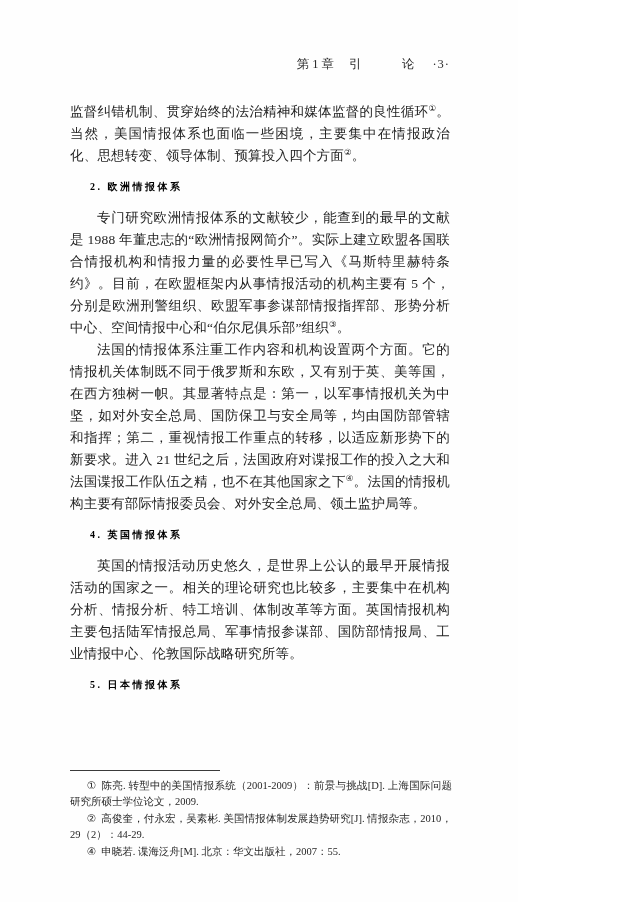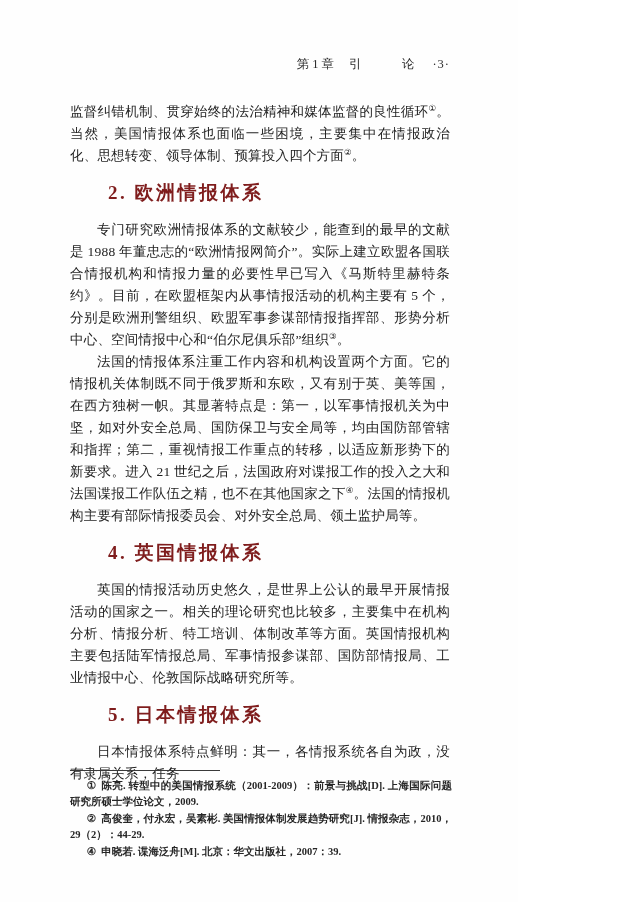--- a/index.html
+++ b/index.html
@@ -30,26 +30,26 @@
   .par {
     font-size: 13.5px;
     line-height: 22px;
     text-align: justify;
     text-indent: 2em;
     letter-spacing: 0.2px;
   }
   .par.no-indent { text-indent: 0; }
 
   .sec-heading {
-    font-size: 19px;
+    font-size: 10px;
     font-weight: bold;
     text-indent: 2em;
     letter-spacing: 2.5px;
     margin: 13px 0 13px 0;
-    color: #7f1d1d;
+    color: #000000;
   }
 
   sup { font-size: 8.5px; vertical-align: super; line-height: 0; }
 
   .footnotes {
     position: absolute;
     left: 70px;
     right: 66px;
     bottom: 42px;
     font-size: 10.5px;
@@ -58,21 +58,20 @@
   }
   .fn-rule {
     width: 150px;
     height: 1px;
     background: #3a3a3a;
     margin-bottom: 7px;
   }
   .fn {
     text-indent: 1.6em;
     text-align: justify;
-    font-weight: bold;
   }
   .fn .fn-marker { margin-right: 5px; }
 </style>
 </head>
 <body>
 
 <div class="page">
   <div class="page-inner">
 
     <div class="running-header">
@@ -85,30 +84,29 @@
 
     <h3 class="sec-heading">2. 欧洲情报体系</h3>
     <p class="par sup-marks">专门研究欧洲情报体系的文献较少，能查到的最早的文献是 1988 年董忠志的“欧洲情报网简介”。实际上建立欧盟各国联合情报机构和情报力量的必要性早已写入《马斯特里赫特条约》。目前，在欧盟框架内从事情报活动的机构主要有 5 个，分别是欧洲刑警组织、欧盟军事参谋部情报指挥部、形势分析中心、空间情报中心和“伯尔尼俱乐部”组织<sup>③</sup>。</p>
 
     <p class="par sup-marks">法国的情报体系注重工作内容和机构设置两个方面。它的情报机关体制既不同于俄罗斯和东欧，又有别于英、美等国，在西方独树一帜。其显著特点是：第一，以军事情报机关为中坚，如对外安全总局、国防保卫与安全局等，均由国防部管辖和指挥；第二，重视情报工作重点的转移，以适应新形势下的新要求。进入 21 世纪之后，法国政府对谍报工作的投入之大和法国谍报工作队伍之精，也不在其他国家之下<sup>④</sup>。法国的情报机构主要有部际情报委员会、对外安全总局、领土监护局等。</p>
 
     <h3 class="sec-heading">4. 英国情报体系</h3>
     <p class="par sup-marks">英国的情报活动历史悠久，是世界上公认的最早开展情报活动的国家之一。相关的理论研究也比较多，主要集中在机构分析、情报分析、特工培训、体制改革等方面。英国情报机构主要包括陆军情报总局、军事情报参谋部、国防部情报局、工业情报中心、伦敦国际战略研究所等。</p>
 
     <h3 class="sec-heading">5. 日本情报体系</h3>
-    <p class="par sup-marks">日本情报体系特点鲜明：其一，各情报系统各自为政，没有隶属关系，任务</p>
 
   </div>
 
   <div class="footnotes">
     <div class="fn-rule"></div>
 
     <p class="fn">
       <span class="fn-marker">①</span><span>陈亮. 转型中的美国情报系统（2001-2009）：前景与挑战[D]. 上海国际问题研究所硕士学位论文，2009.</span>
     </p>
     <p class="fn">
       <span class="fn-marker">②</span><span>高俊奎，付永宏，吴素彬. 美国情报体制发展趋势研究[J]. 情报杂志，2010，29（2）：44-29.</span>
     </p>
     <p class="fn">
-      <span class="fn-marker">④</span><span>申晓若. 谍海泛舟[M]. 北京：华文出版社，2007：39.</span>
+      <span class="fn-marker">④</span><span>申晓若. 谍海泛舟[M]. 北京：华文出版社，2007：55.</span>
     </p>
   </div>
 </div>
 
 </body></html>

